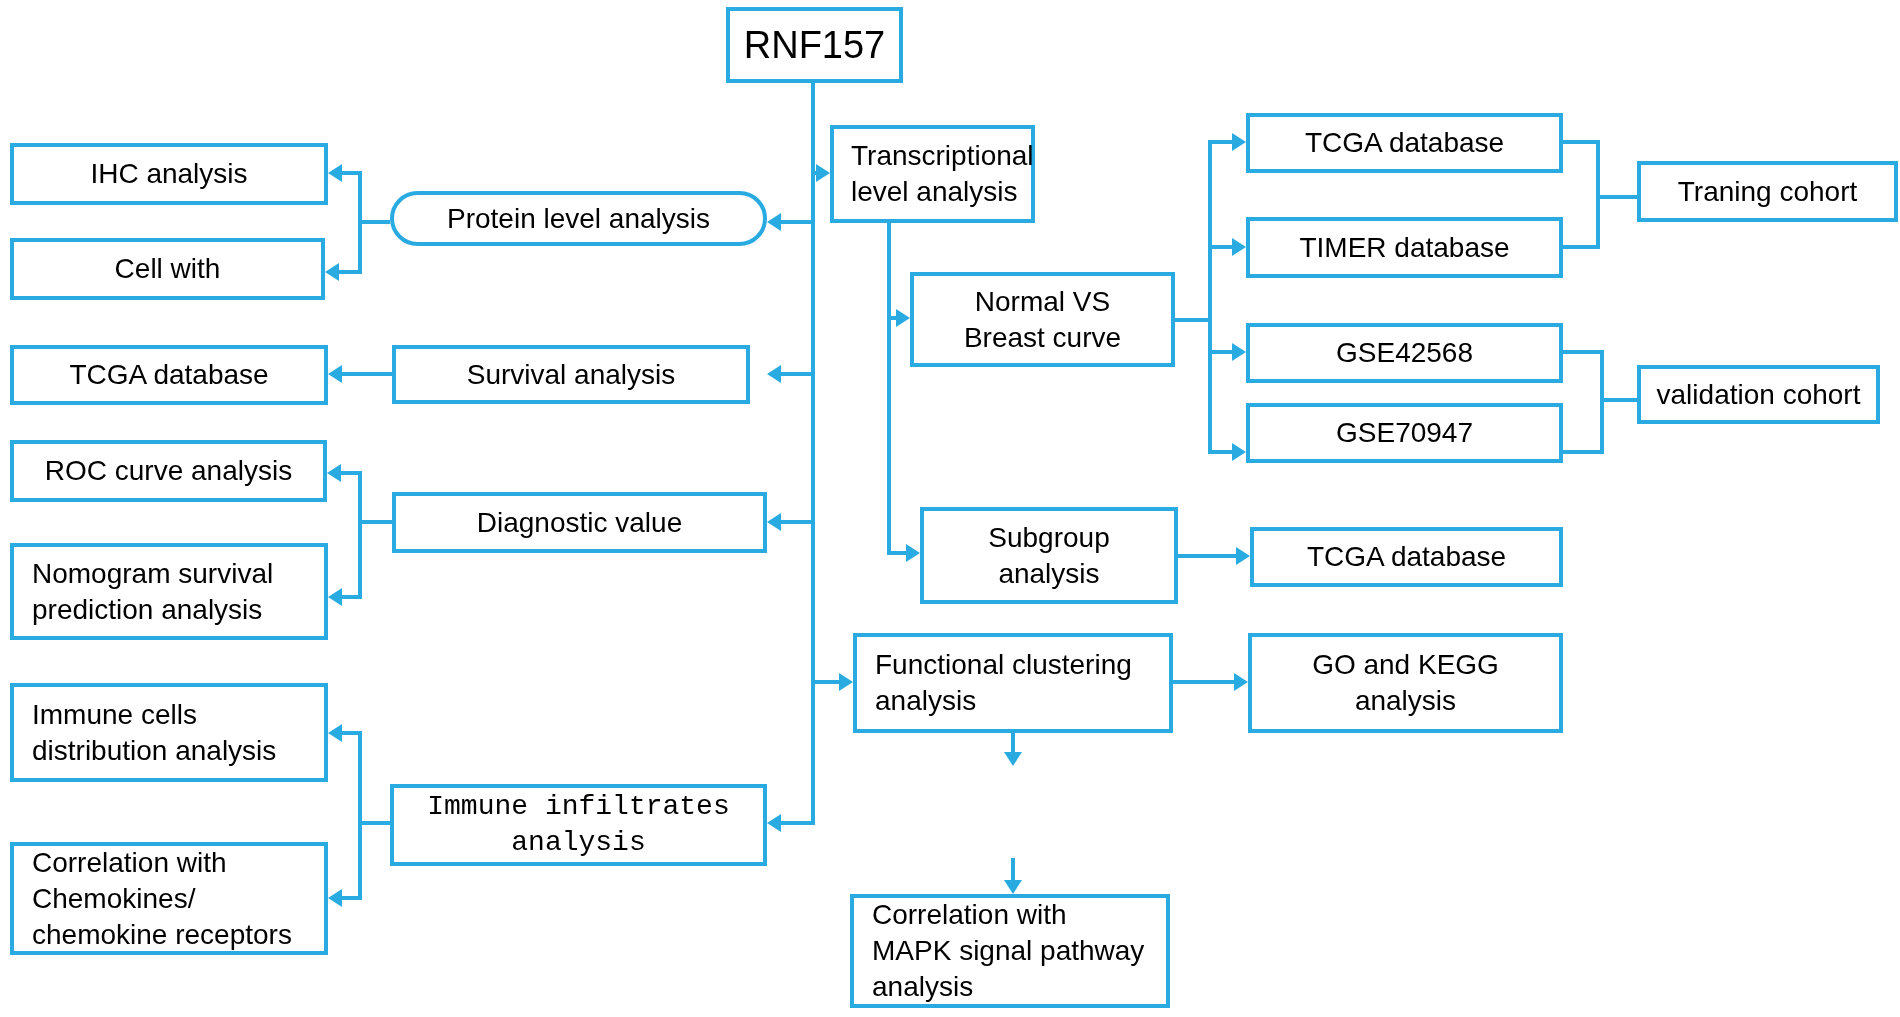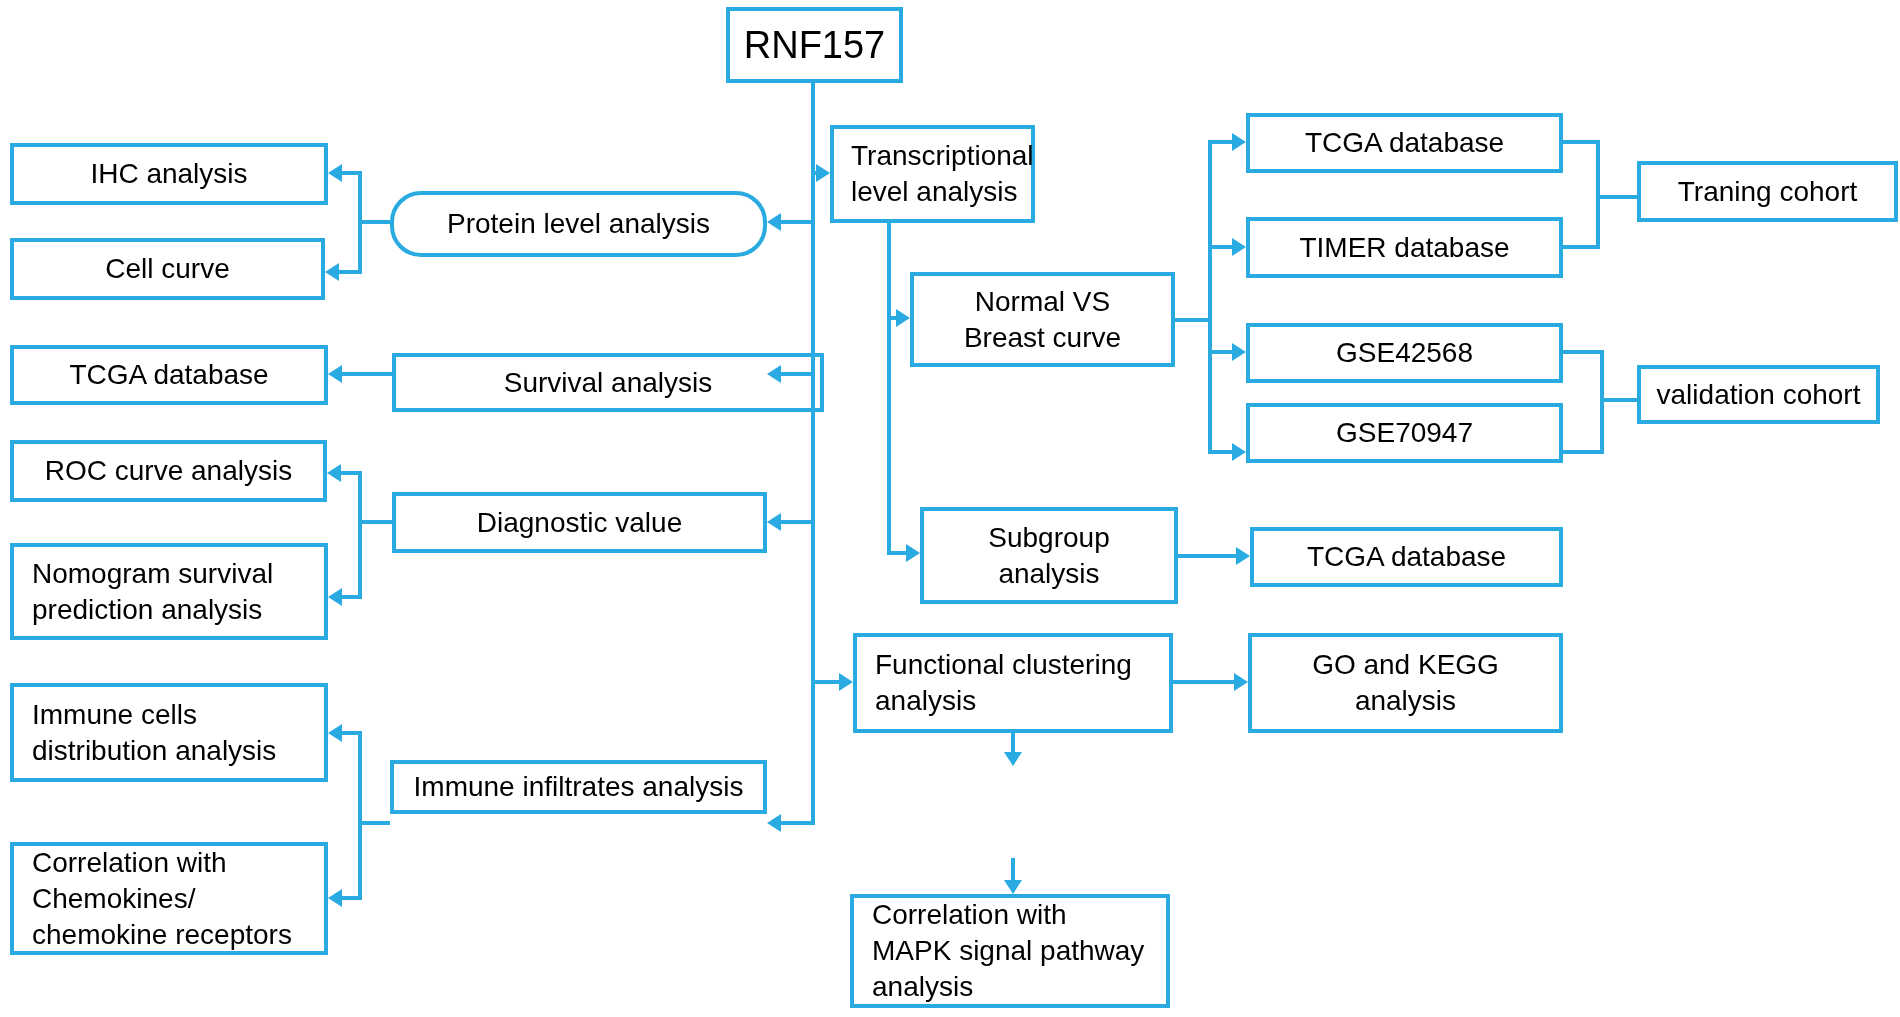--- a/index.html
+++ b/index.html
@@ -43,37 +43,37 @@
 </head>
 <body>
 
 <div id="stage">
 
   <div class="box big" style="left:726px;top:7px;width:177px;height:76px;">RNF157</div>
   <div class="box left" style="left:830px;top:125px;width:205px;height:98px;padding-left:17px;">Transcriptional
 level analysis</div>
 
   <div class="box" style="left:10px;top:143px;width:318px;height:62px;">IHC analysis</div>
-  <div class="box" style="left:10px;top:238px;width:315px;height:62px;">Cell curve</div>
-  <div class="box" style="left:390px;top:191px;width:377px;height:66px;border-radius:31px;">Protein level analysis</div>
+  <div class="box" style="left:10px;top:238px;width:315px;height:62px;">Cell with</div>
+  <div class="box" style="left:390px;top:191px;width:377px;height:55px;border-radius:31px;">Protein level analysis</div>
 
   <div class="box" style="left:10px;top:345px;width:318px;height:60px;">TCGA database</div>
-  <div class="box" style="left:392px;top:353px;width:432px;height:59px;">Survival analysis</div>
+  <div class="box" style="left:392px;top:345px;width:358px;height:59px;">Survival analysis</div>
 
   <div class="box" style="left:10px;top:440px;width:317px;height:62px;">ROC curve analysis</div>
   <div class="box" style="left:392px;top:492px;width:375px;height:61px;">Diagnostic value</div>
   <div class="box left" style="left:10px;top:543px;width:318px;height:97px;">Nomogram survival
 prediction analysis</div>
 
   <div class="box left" style="left:10px;top:683px;width:318px;height:99px;">Immune cells
 distribution analysis</div>
   <div class="box left" style="left:10px;top:842px;width:318px;height:113px;">Correlation with
 Chemokines/
 chemokine receptors</div>
-  <div class="box" style="left:390px;top:760px;width:377px;height:54px;">Immune infiltrates analysis</div>
+  <div class="box" style="left:390px;top:784px;width:377px;height:82px;font-family:Liberation Mono, monospace;">Immune infiltrates analysis</div>
 
   <div class="box" style="left:910px;top:272px;width:265px;height:95px;">Normal VS
 Breast curve</div>
   <div class="box" style="left:920px;top:507px;width:258px;height:97px;">Subgroup
 analysis</div>
 
   <div class="box" style="left:1246px;top:113px;width:317px;height:60px;">TCGA database</div>
   <div class="box" style="left:1246px;top:217px;width:317px;height:61px;">TIMER database</div>
   <div class="box" style="left:1246px;top:323px;width:317px;height:60px;">GSE42568</div>
   <div class="box" style="left:1246px;top:403px;width:317px;height:60px;">GSE70947</div>

